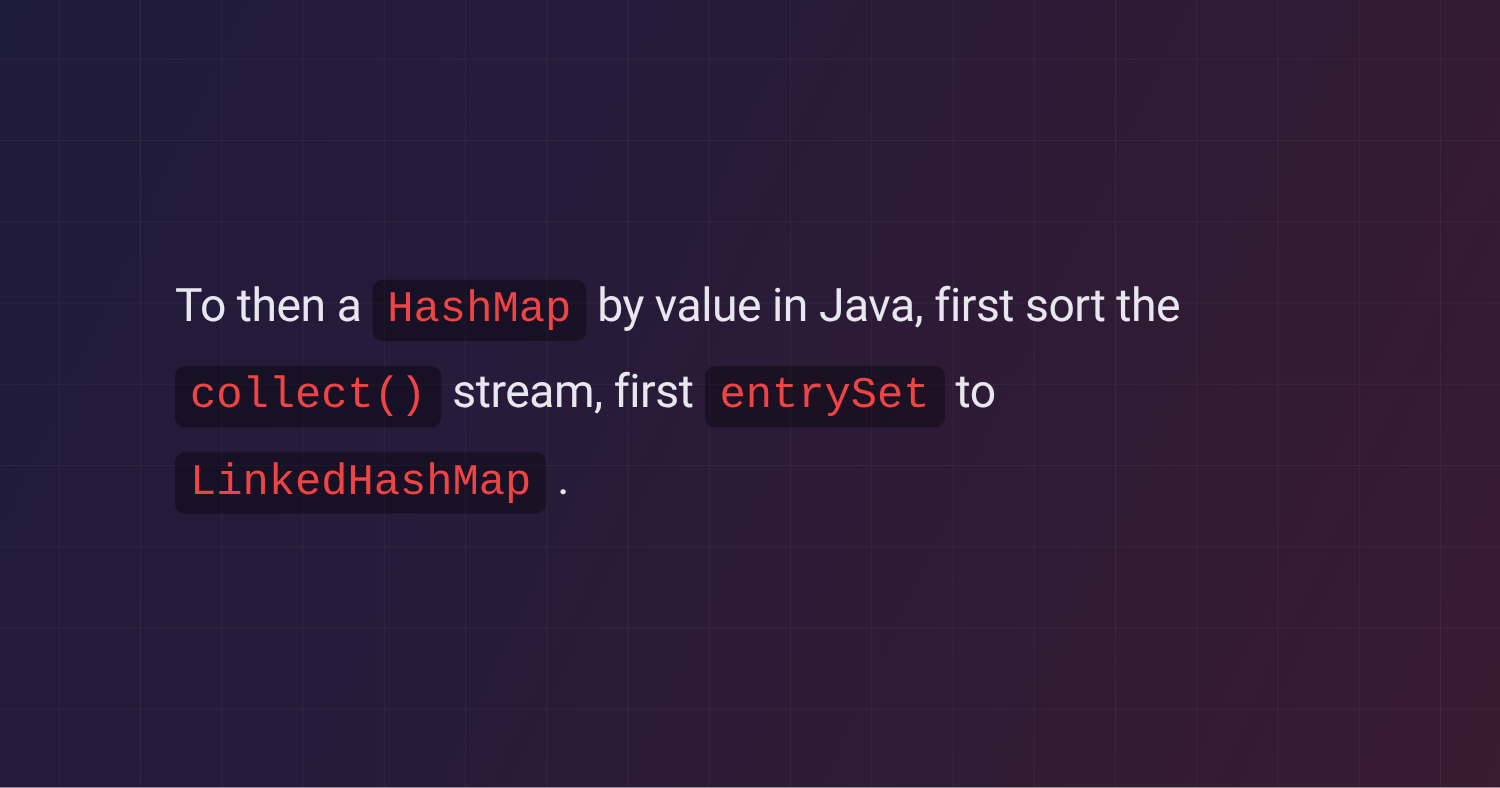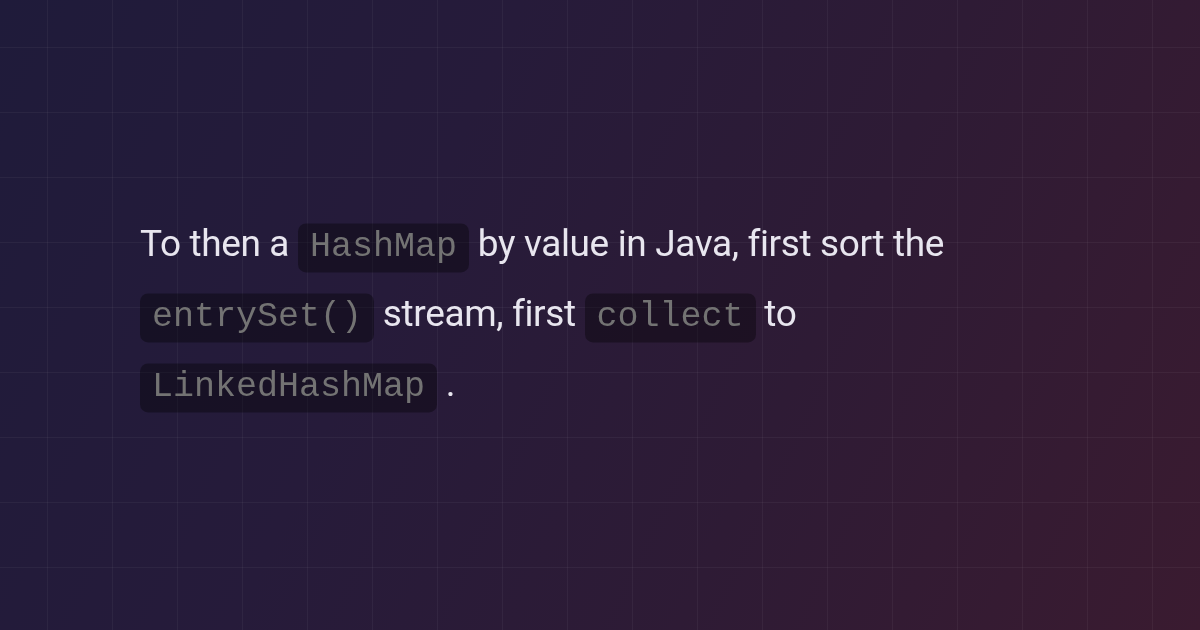--- a/index.html
+++ b/index.html
@@ -39,38 +39,38 @@
     .text-block {
       color: #e8e6ef;
       font-size: 37px;
       line-height: 1.85;
       font-weight: 400;
       letter-spacing: -0.01em;
     }
     .code {
       font-family: "SFMono-Regular", Consolas, "Liberation Mono", Menlo, Courier, monospace;
       background: rgba(0,0,0,0.35);
-      color: #737373;
+      color: #ef4444;
       padding: 4px 12px 5px 12px;
       border-radius: 8px;
       font-size: 35px;
       font-weight: 400;
       letter-spacing: 0;
     }
   </style>
 </head>
 <body>
 
 <div class="grid-overlay"></div>
 
 <div class="content">
   <p class="text-block">
     <span>To then a </span>
     <span class="code">HashMap</span>
     <span> by value in Java, first sort the </span>
-    <span class="code">entrySet()</span>
+    <span class="code">collect()</span>
     <span> stream, first </span>
-    <span class="code">collect</span>
+    <span class="code">entrySet</span>
     <span> to </span>
     <span class="code">LinkedHashMap</span>
     <span>.</span>
   </p>
 </div>
 
 </body></html>

